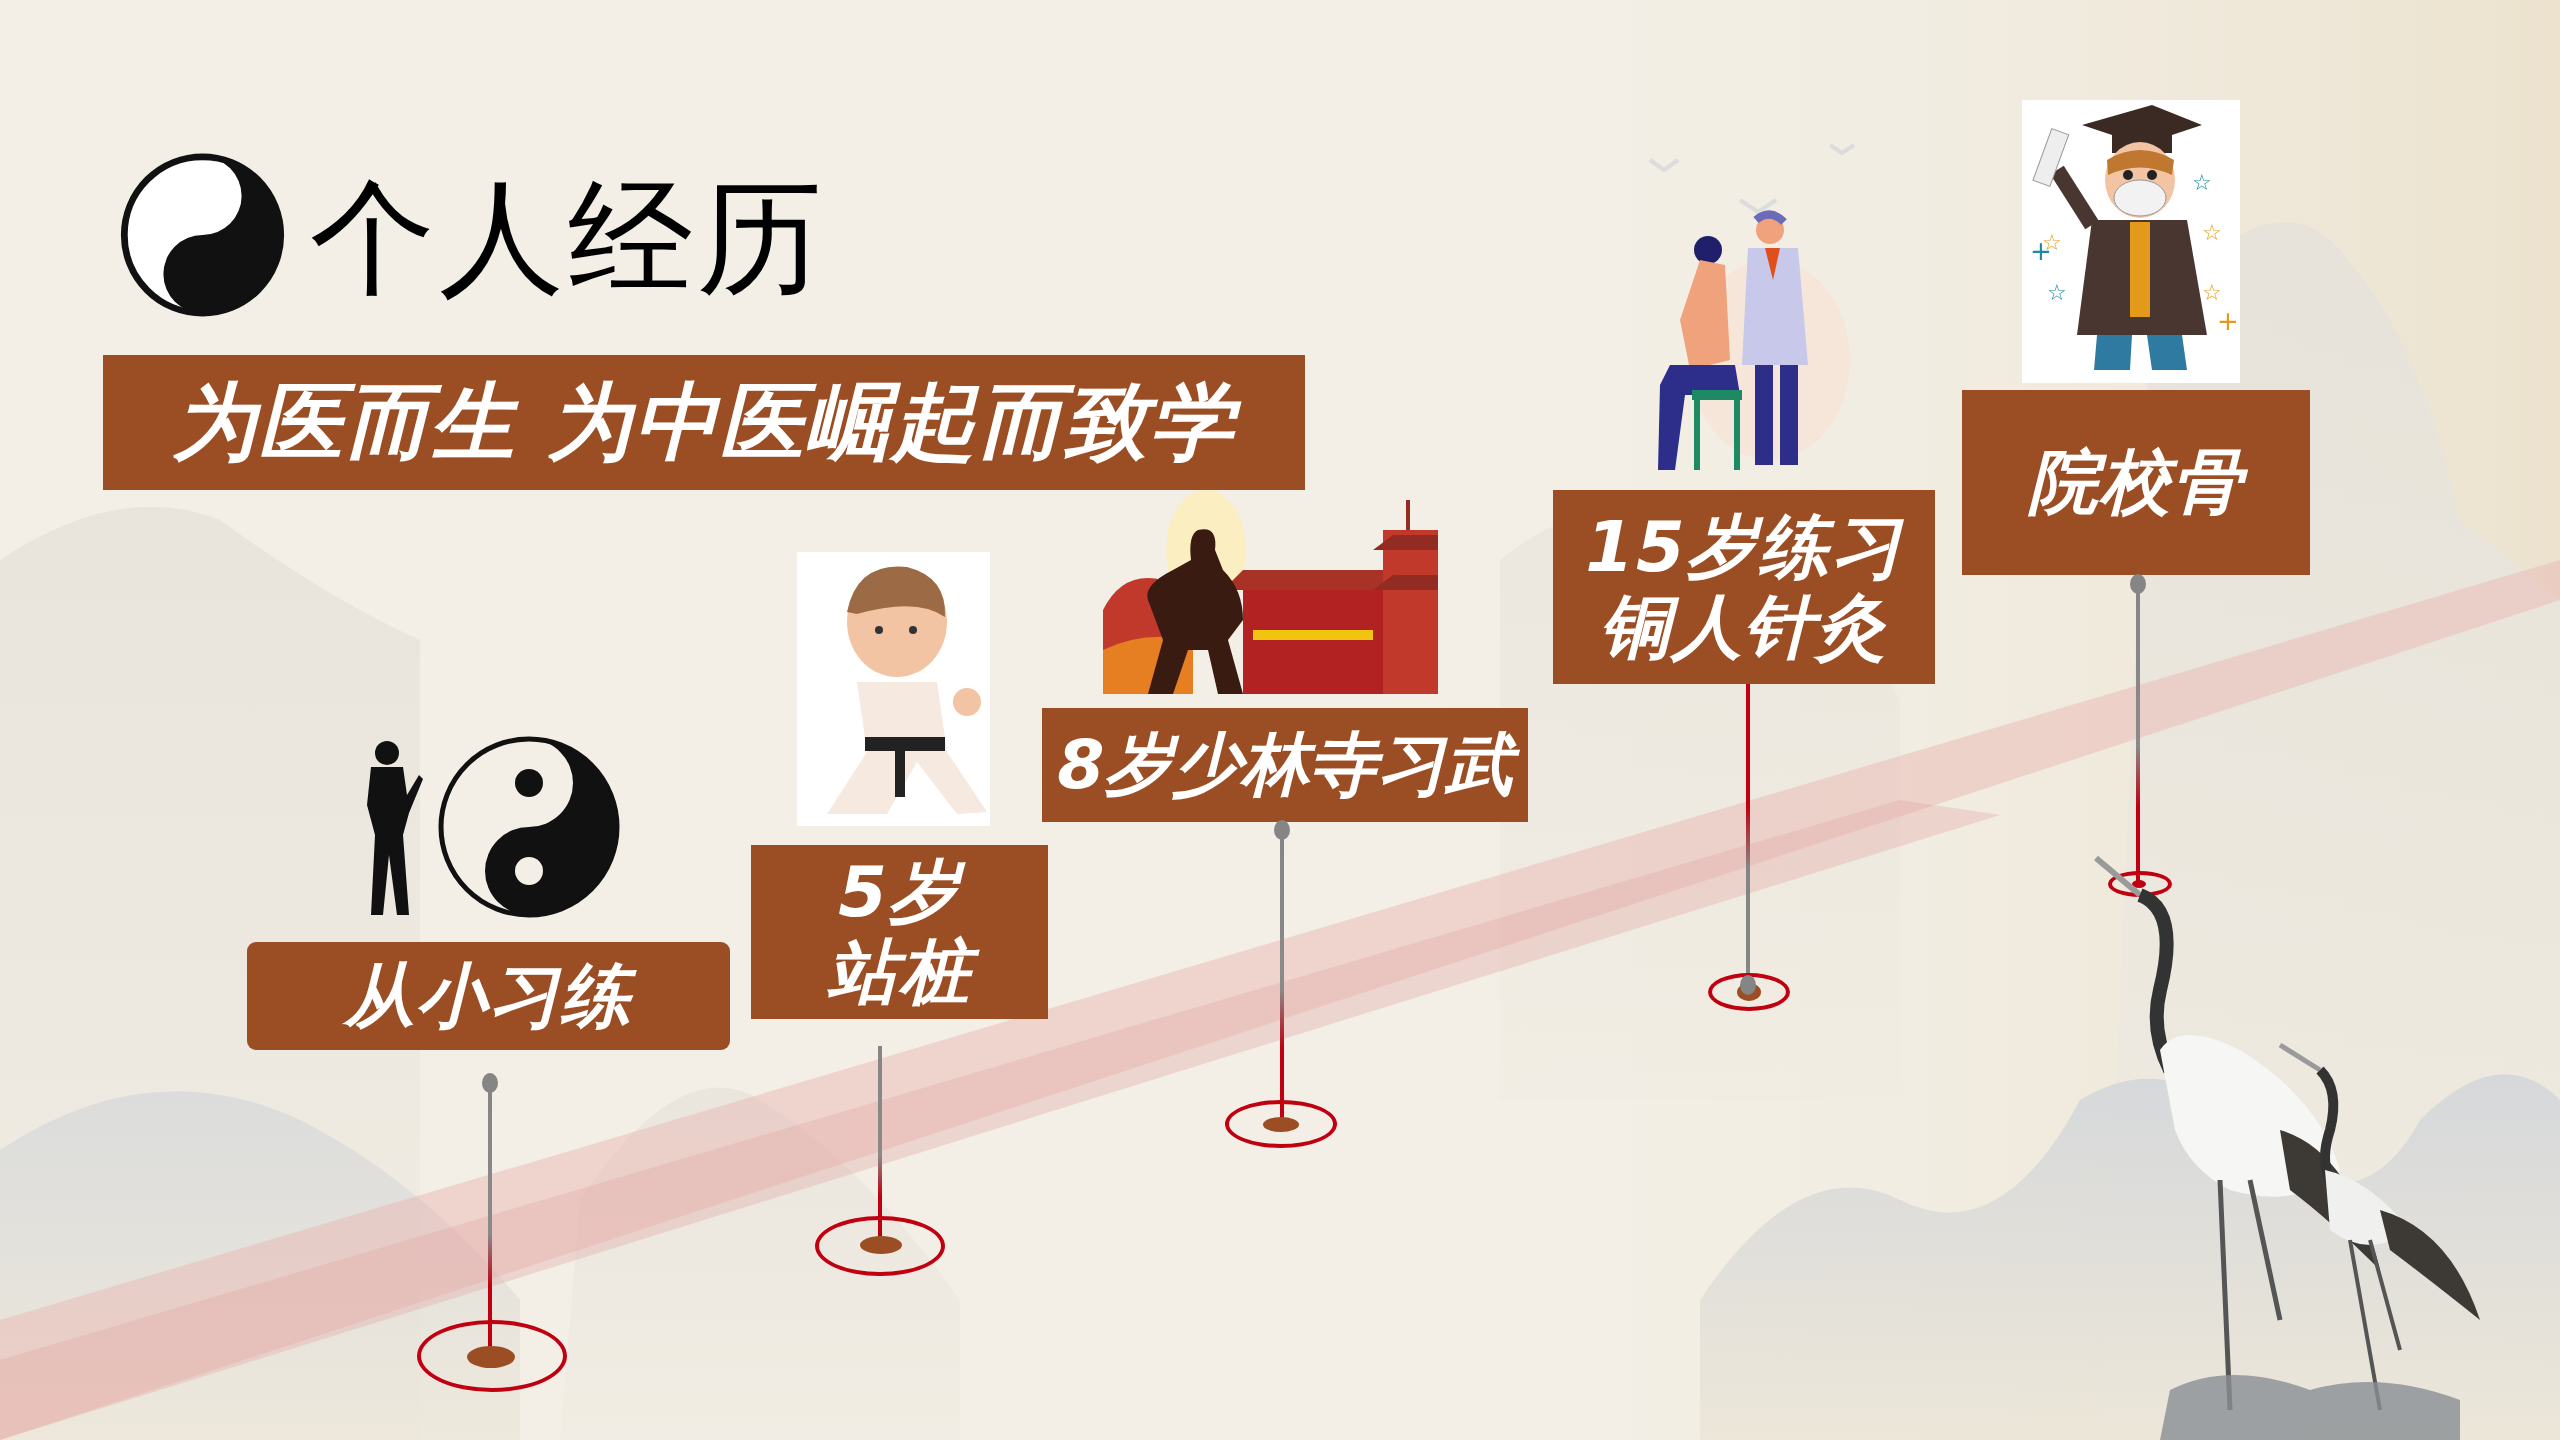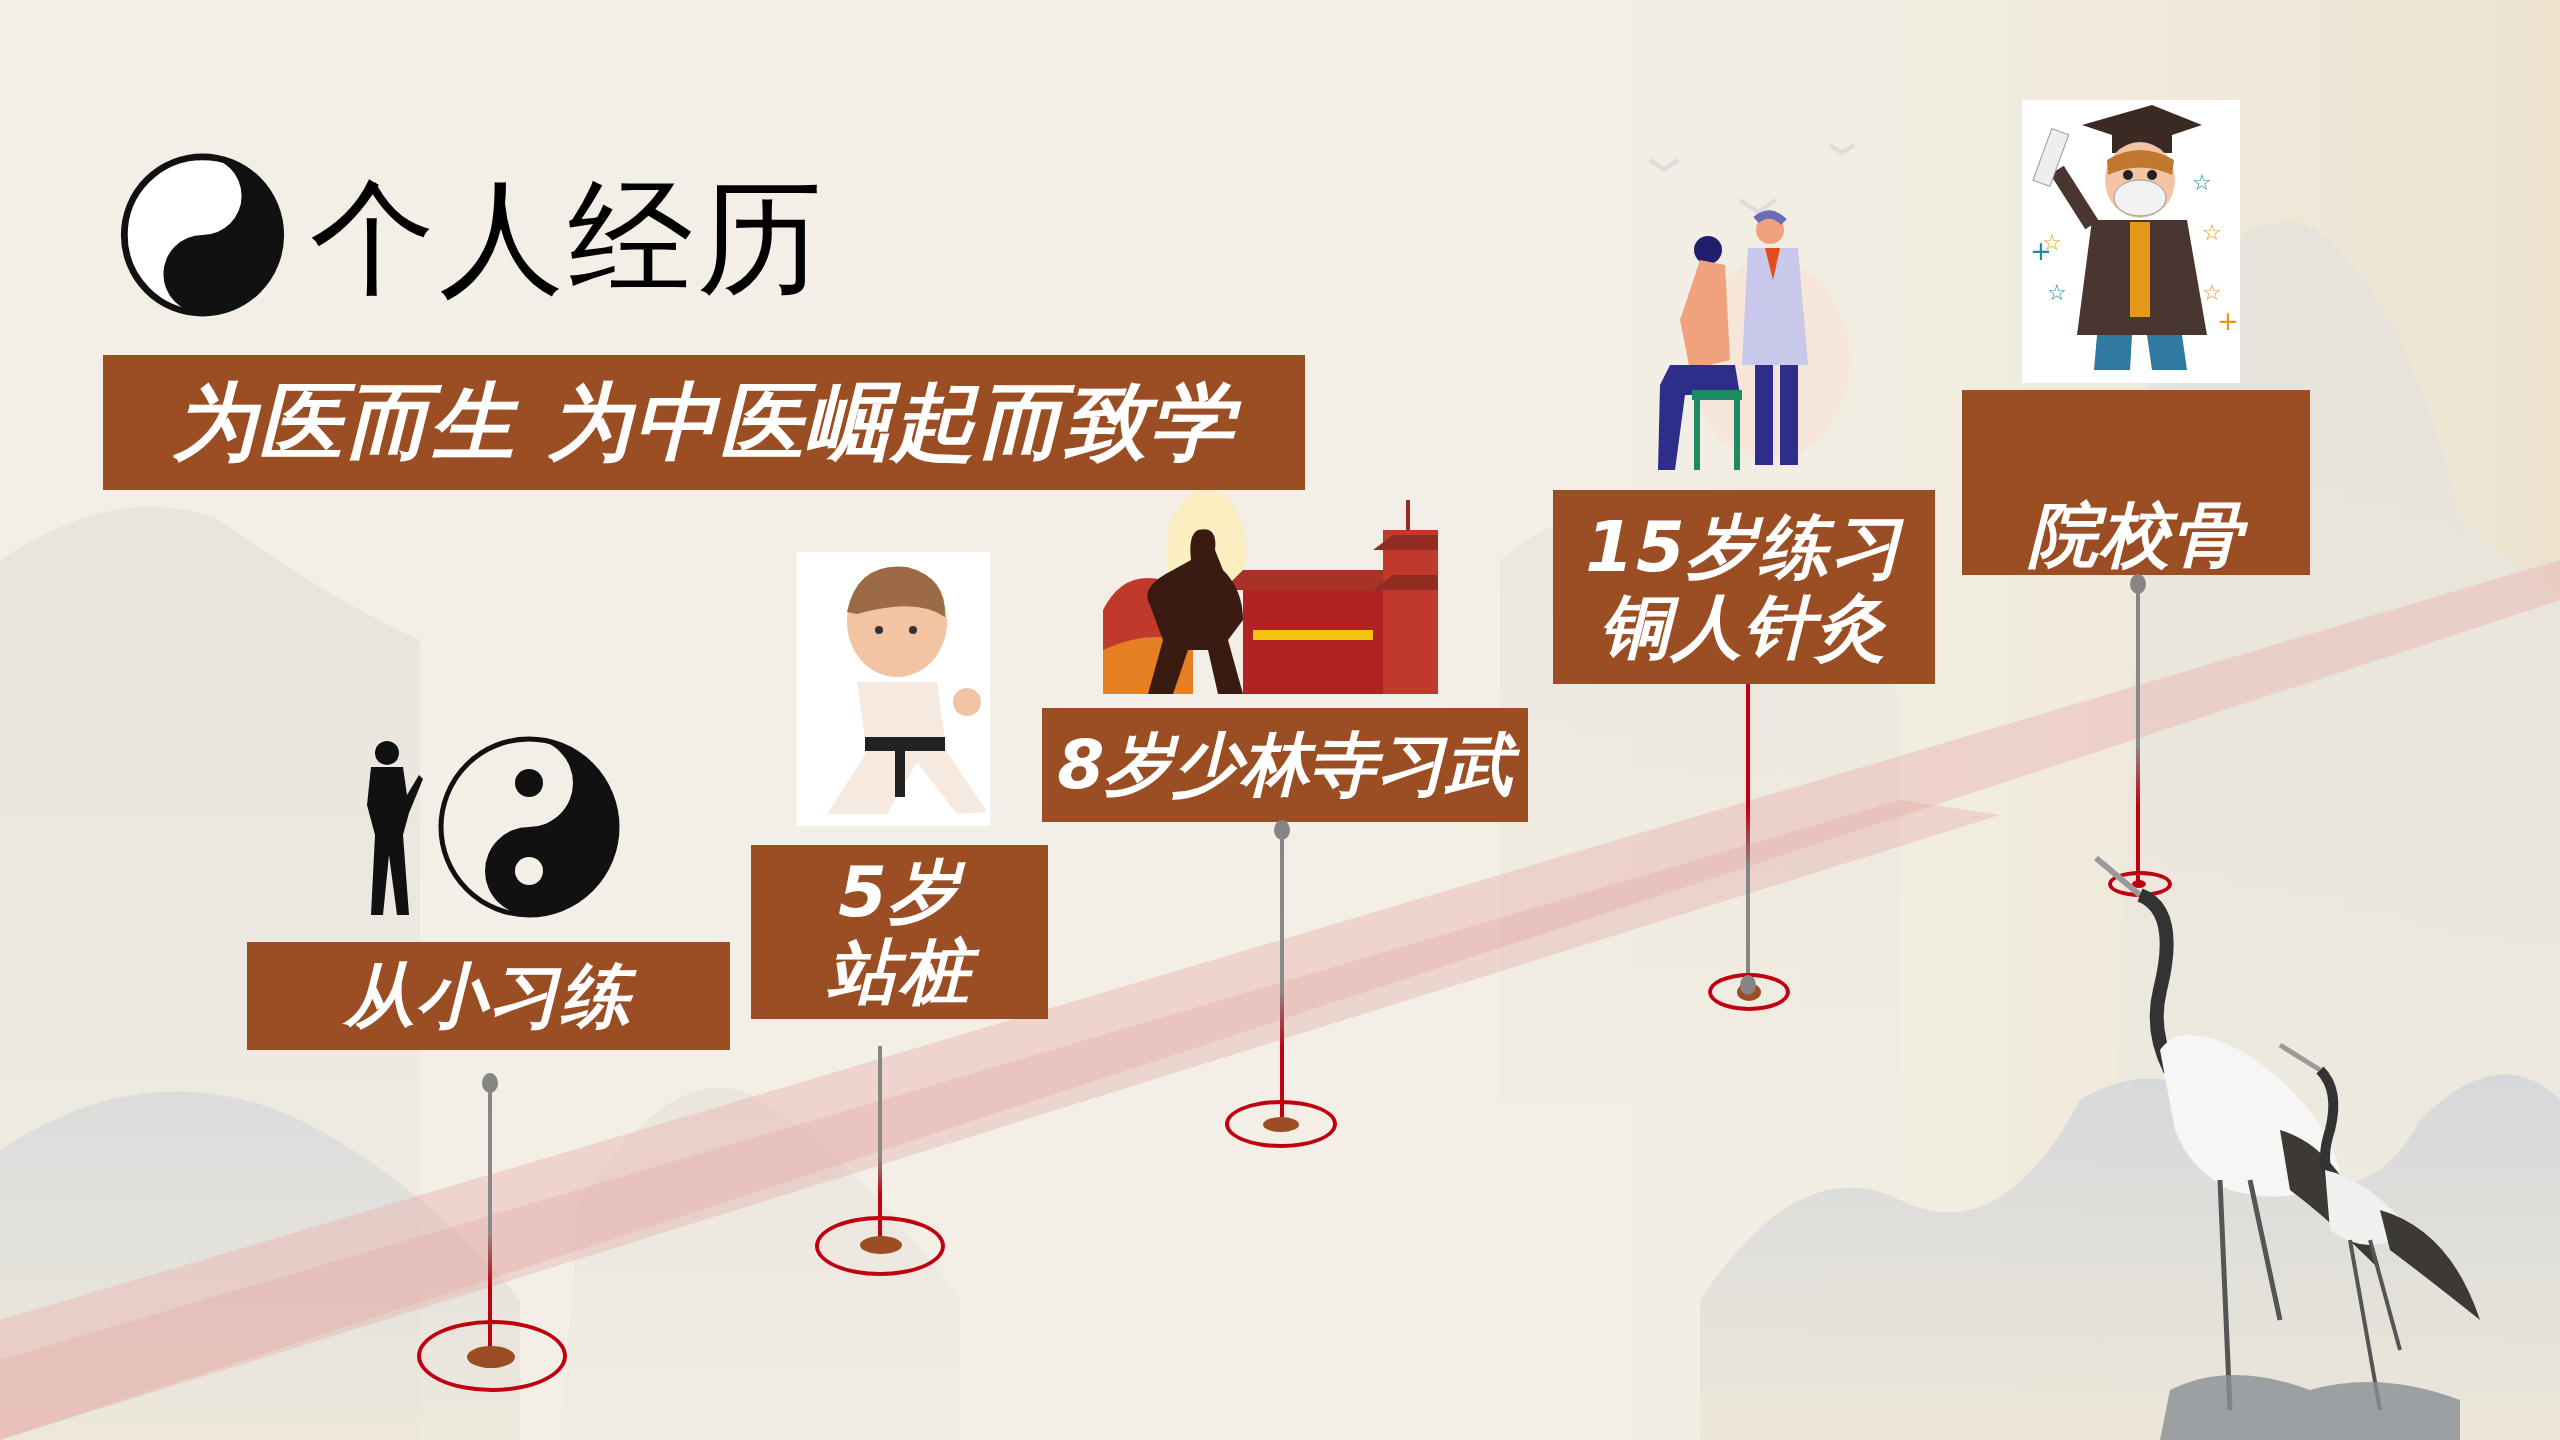--- a/index.html
+++ b/index.html
@@ -142,35 +142,35 @@
     <text x="20" y="150" font-size="22" fill="#e39a1a">☆</text>
     <text x="170" y="90" font-size="22" fill="#1e8aa0">☆</text>
     <text x="180" y="140" font-size="22" fill="#e39a1a">☆</text>
     <text x="25" y="200" font-size="22" fill="#1e8aa0">☆</text>
     <text x="180" y="200" font-size="22" fill="#e39a1a">☆</text>
     <text x="8" y="160" font-size="26" fill="#1e8aa0">+</text>
     <text x="195" y="230" font-size="26" fill="#e39a1a">+</text>
   </svg>
 </div>
 
-<div class="box" style="left:247px;top:942px;width:483px;height:108px;font-size:70px;">从小习练</div>
+<div class="box" style="left:247px;top:942px;width:483px;height:108px;font-size:70px;border-radius:9px;">从小习练</div>
 
 <div class="box" style="left:751px;top:845px;width:297px;height:174px;font-size:70px;flex-direction:column;">
   <div>5岁</div>
   <div>站桩</div>
 </div>
 
 <div class="box" style="left:1042px;top:708px;width:486px;height:114px;font-size:68px;letter-spacing:0;">8岁少林寺习武</div>
 
 <div class="box" style="left:1553px;top:490px;width:382px;height:194px;font-size:70px;flex-direction:column;">
   <div>15岁练习</div>
   <div>铜人针灸</div>
 </div>
 
-<div class="box" style="left:1962px;top:390px;width:348px;height:185px;font-size:70px;flex-direction:column;justify-content:flex-end;">
+<div class="box" style="left:1962px;top:390px;width:348px;height:185px;font-size:70px;flex-direction:row;">
   <div>院校骨</div>
 </div>
 
 <div class="pin-head" style="left:482px;top:1073px;"></div>
 <div class="pin-line" style="left:488px;top:1085px;height:270px;"></div>
 <div class="ring" style="left:417px;top:1320px;width:150px;height:72px;"></div>
 <div class="dot" style="left:467px;top:1346px;width:48px;height:22px;"></div>
 
 <div class="pin-line" style="left:878px;top:1046px;height:200px;"></div>
 <div class="ring" style="left:815px;top:1216px;width:130px;height:60px;"></div>

